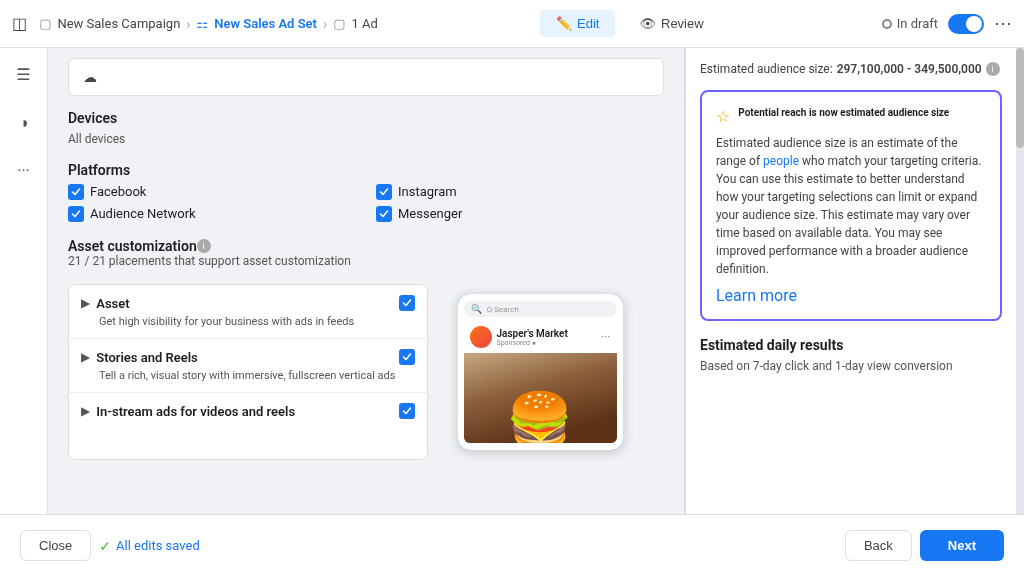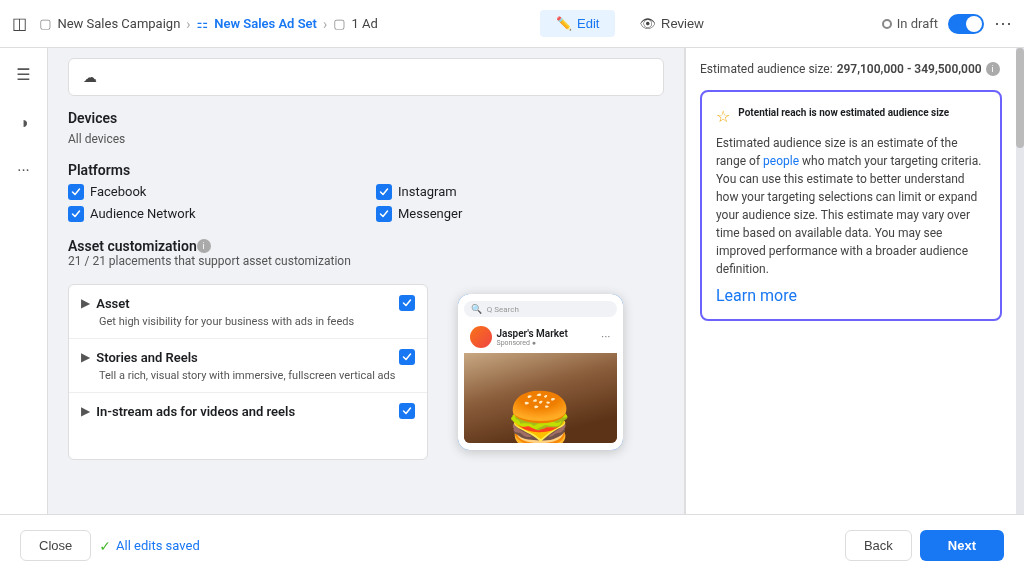--- a/index.html
+++ b/index.html
@@ -512,20 +512,24 @@
           <div class="pr-title">
             <span class="star-icon">☆</span>
             <span class="pr-title-text">Potential reach is now estimated audience size</span>
           </div>
           <div class="pr-body">
             <span>Estimated audience size is an estimate of the range of </span><span class="people-link">people</span><span> who match your targeting criteria. You can use this estimate to better understand how your targeting selections can limit or expand your audience size. This estimate may vary over time based on available data. You may see improved performance with a broader audience definition.</span>
           </div>
           <a class="learn-more" href="#">Learn more</a>
         </div>
 
+        <div>
+          <div class="est-daily">Estimated daily results</div>
+          <div class="est-daily-sub">Based on 7-day click and 1-day view conversion</div>
+        </div>
 
       </div>
 
       <div style="width:8px; background:#e4e6eb; position:relative; flex-shrink:0;">
         <div style="width:8px; height:100px; background:#bbb; border-radius:4px; position:absolute; top:0;"></div>
       </div>
     </div>
 
   </div>
 </div>

